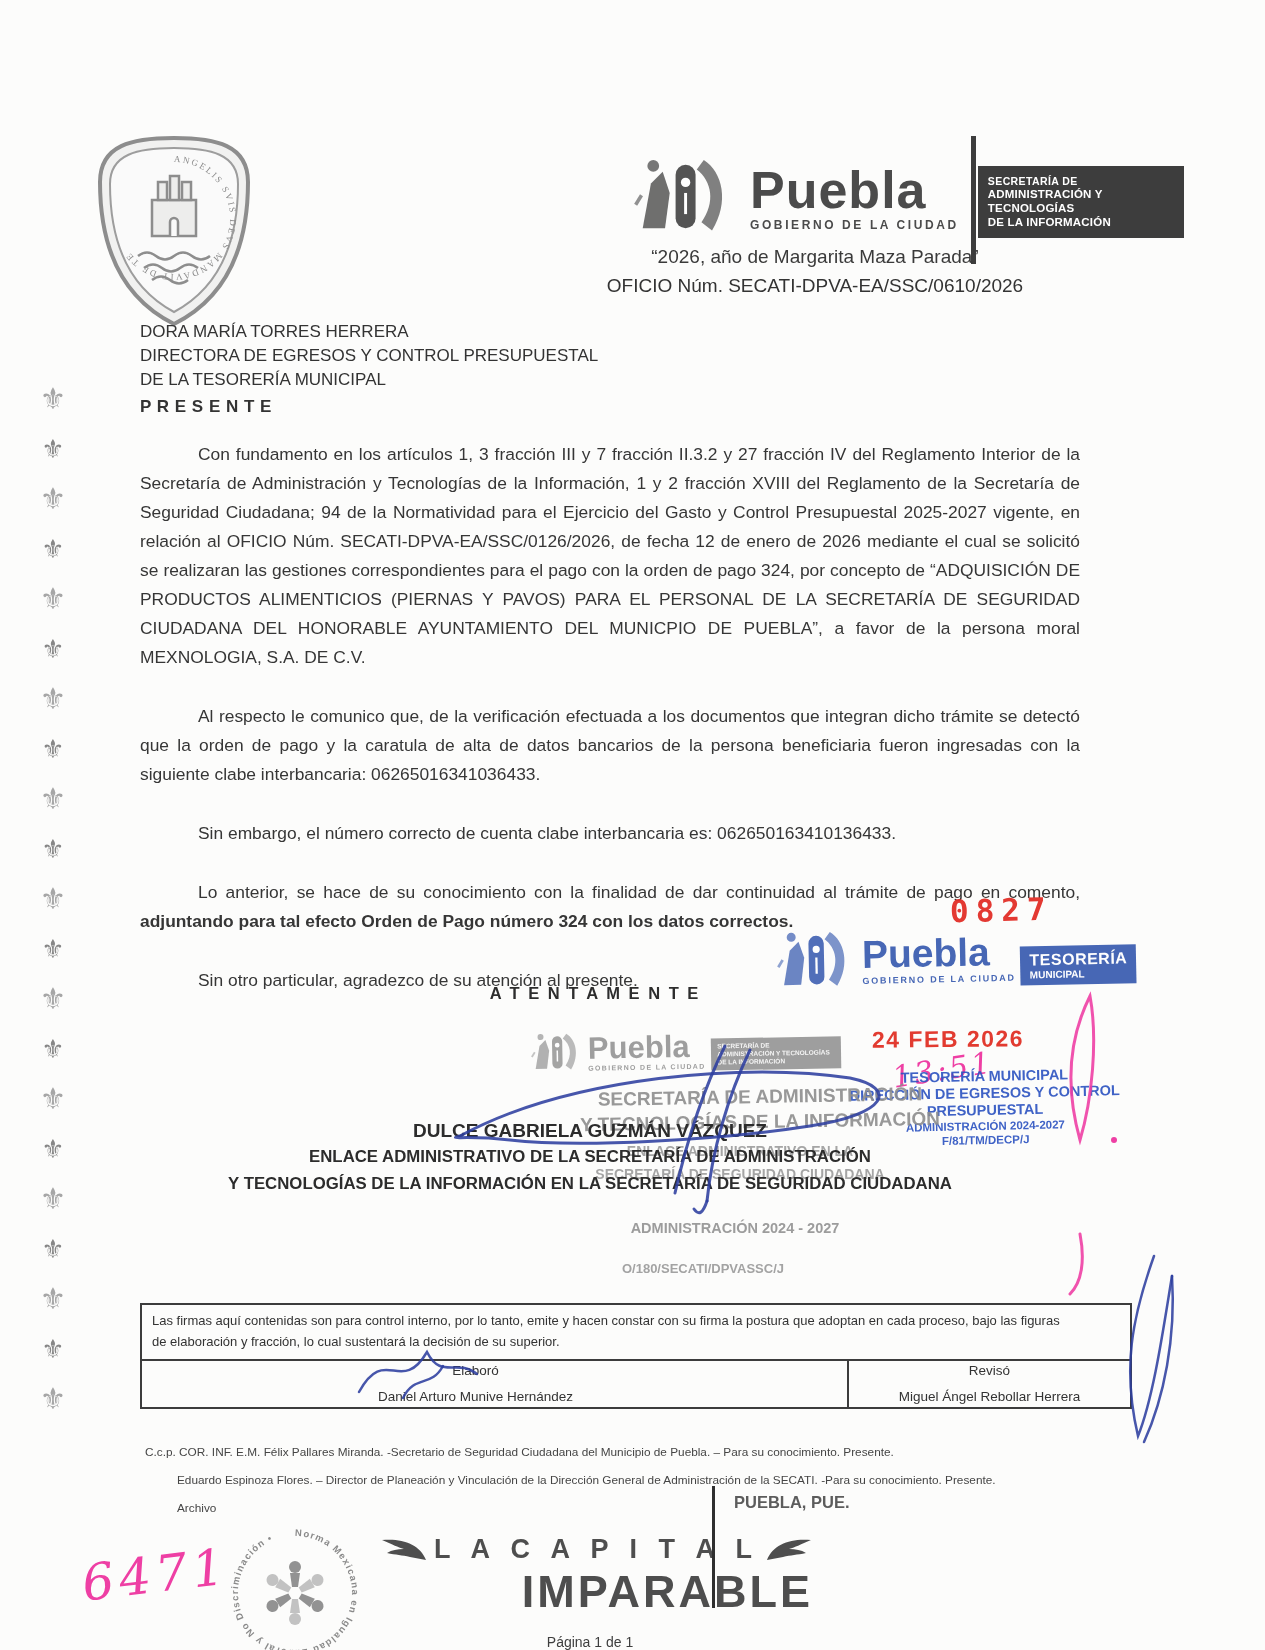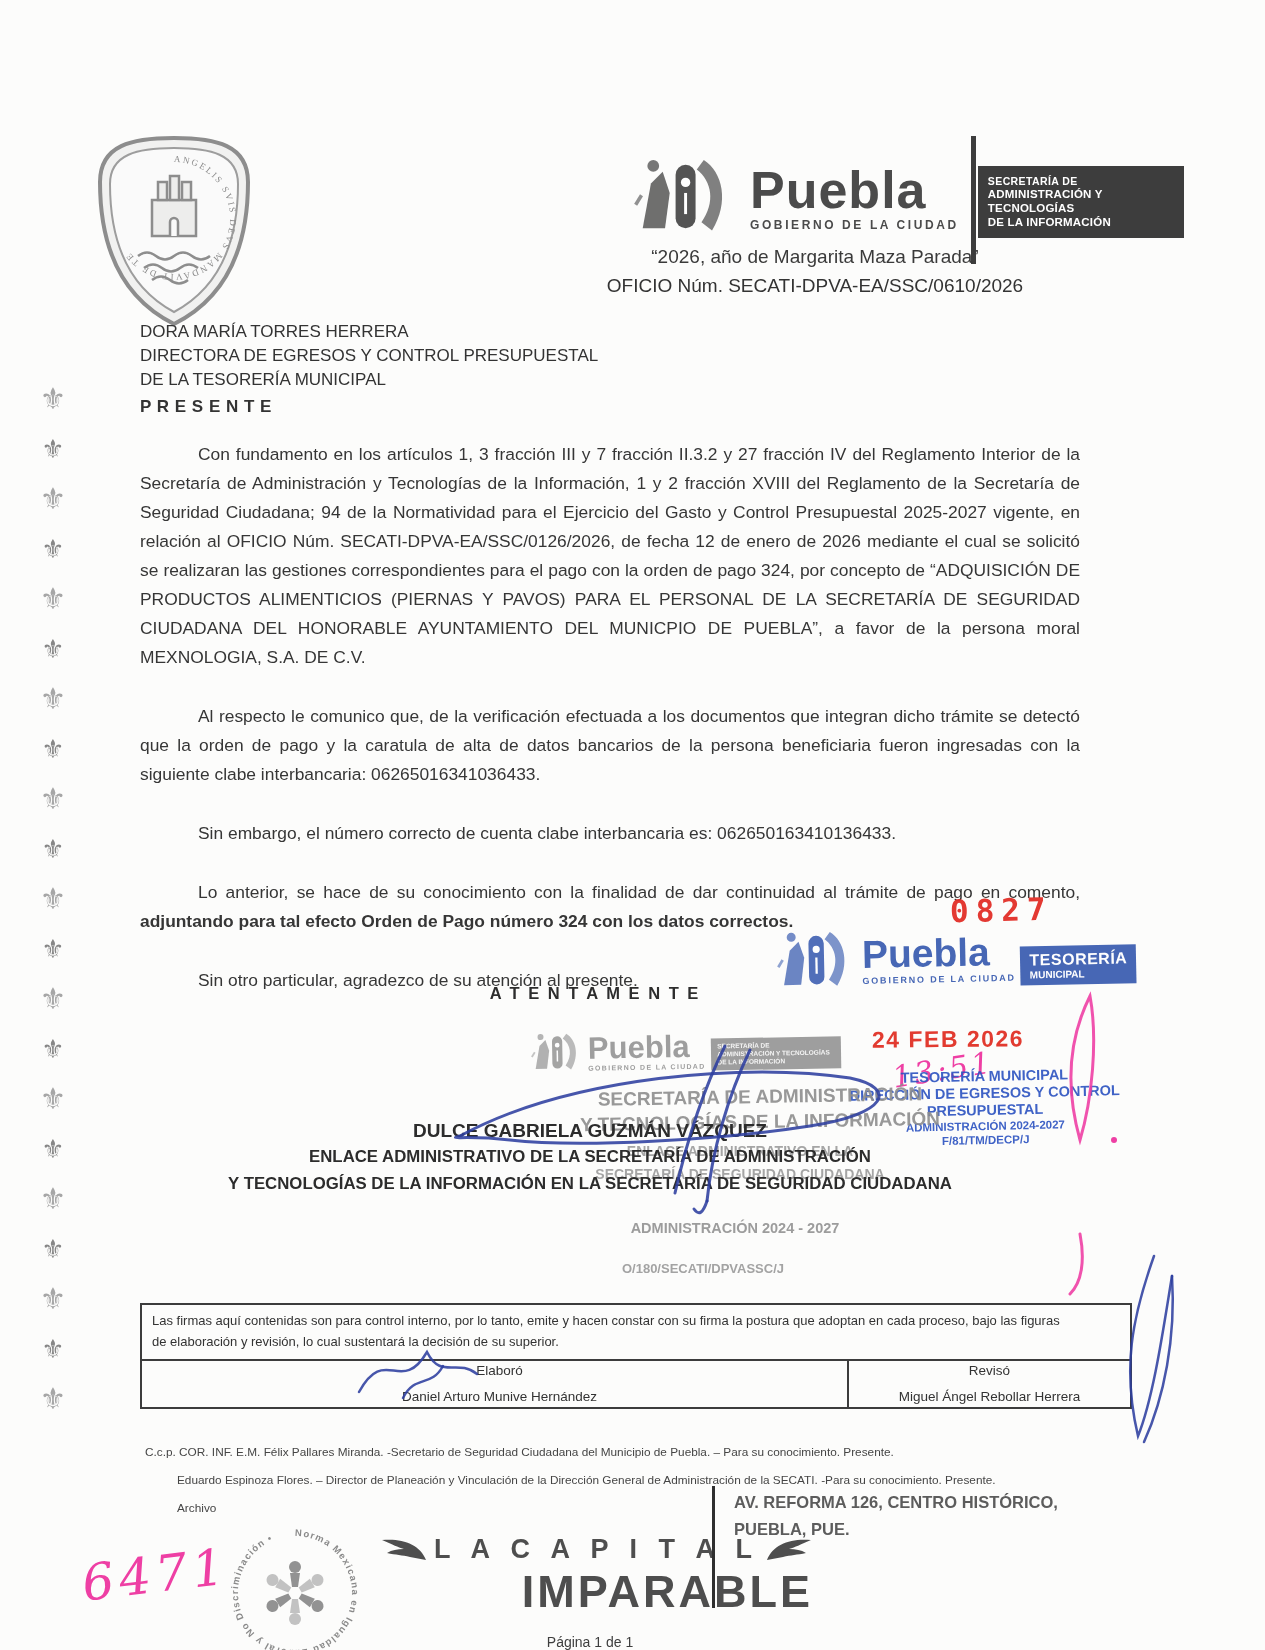--- a/index.html
+++ b/index.html
@@ -78,21 +78,21 @@
   .ink{stroke:#2e3f9f;fill:none;stroke-linecap:round;stroke-width:3;opacity:.88;}
   .pinkink{stroke:#ee3fa4;fill:none;stroke-linecap:round;stroke-width:3;opacity:.9;}
 
   
   #ctrlbox{left:140px;top:1303px;width:988px;border:2px solid #3c3c3c;}
   .ctrl-note{padding:5px 10px 7px;font-size:13px;line-height:21px;color:#333;border-bottom:2px solid #3c3c3c;}
   .ctrl-cells{position:relative;height:46px;}
   .ctrl-div{position:absolute;left:705px;top:0;bottom:0;width:2px;background:#3c3c3c;}
   .ctrl-role{position:absolute;top:2px;font-size:13.5px;color:#333;text-align:center;}
   .ctrl-name{position:absolute;bottom:3px;font-size:13.5px;color:#333;text-align:center;}
-  .cell-l{left:0;width:667px;margin-left:24px;} .cell-r{left:707px;width:281px;}
+  .cell-l{left:0;width:667px;} .cell-r{left:707px;width:281px;}
 
   #ccblock{left:145px;top:1438px;font-size:11.8px;line-height:28px;color:#454545;}
   .cc-indent{padding-left:32px;}
 
   
   #seal{left:226px;top:1524px;width:138px;height:138px;opacity:.8;}
   #capital{left:380px;top:1534px;color:#4e4e4e;}
   .cap-row1{display:flex;align-items:center;gap:6px;}
   .cap-l1{font-size:27px;font-weight:800;letter-spacing:7px;}
   .cap-wing{width:48px;height:28px;color:#4e4e4e;}
@@ -274,21 +274,21 @@
     <path class="pinkink" d="M52 8 C30 52 28 102 42 152 C54 112 60 52 52 8 Z"></path>
     <circle cx="76" cy="152" r="3" fill="#ee3fa4"></circle>
   </svg>
   <svg class="abs sig" style="left:1060px;top:1228px" width="36" height="76">
     <path class="pinkink" d="M20 6 C25 32 22 54 10 66"></path>
   </svg>
 
   <div class="abs" id="ctrlbox">
     <div class="ctrl-note">
       <div>Las firmas aquí contenidas son para control interno, por lo tanto, emite y hacen constar con su firma la postura que adoptan en cada proceso, bajo las figuras</div>
-      <div>de elaboración y revisión, lo cual sustentará la decisión de su superior.</div>
+      <div>de elaboración y fracción, lo cual sustentará la decisión de su superior.</div>
     </div>
     <div class="ctrl-cells">
       <div class="ctrl-div"></div>
       <div class="ctrl-role cell-l">Elaboró</div>
       <div class="ctrl-role cell-r">Revisó</div>
       <div class="ctrl-name cell-l">Daniel Arturo Munive Hernández</div>
       <div class="ctrl-name cell-r">Miguel Ángel Rebollar Herrera</div>
     </div>
   </div>
 
@@ -352,19 +352,18 @@
       <div class="cap-l1">L A   C A P I T A L</div>
       <svg class="cap-wing">
           <use href="#wing"></use>
         </svg>
     </div>
     <div class="cap-l2">IMPARABLE</div>
   </div>
 
   <div class="abs" id="fdivider"></div>
   <div class="abs" id="address">
-    <div>AV. REFORMA 126, CENTRO HISTÓRICO,</div>
     <div>PUEBLA, PUE.</div>
   </div>
   <div class="abs" id="pagenum">Página 1 de 1</div>
   <div class="abs" id="pinkfolio">6471</div>
 
 </div>
 
 </body></html>

